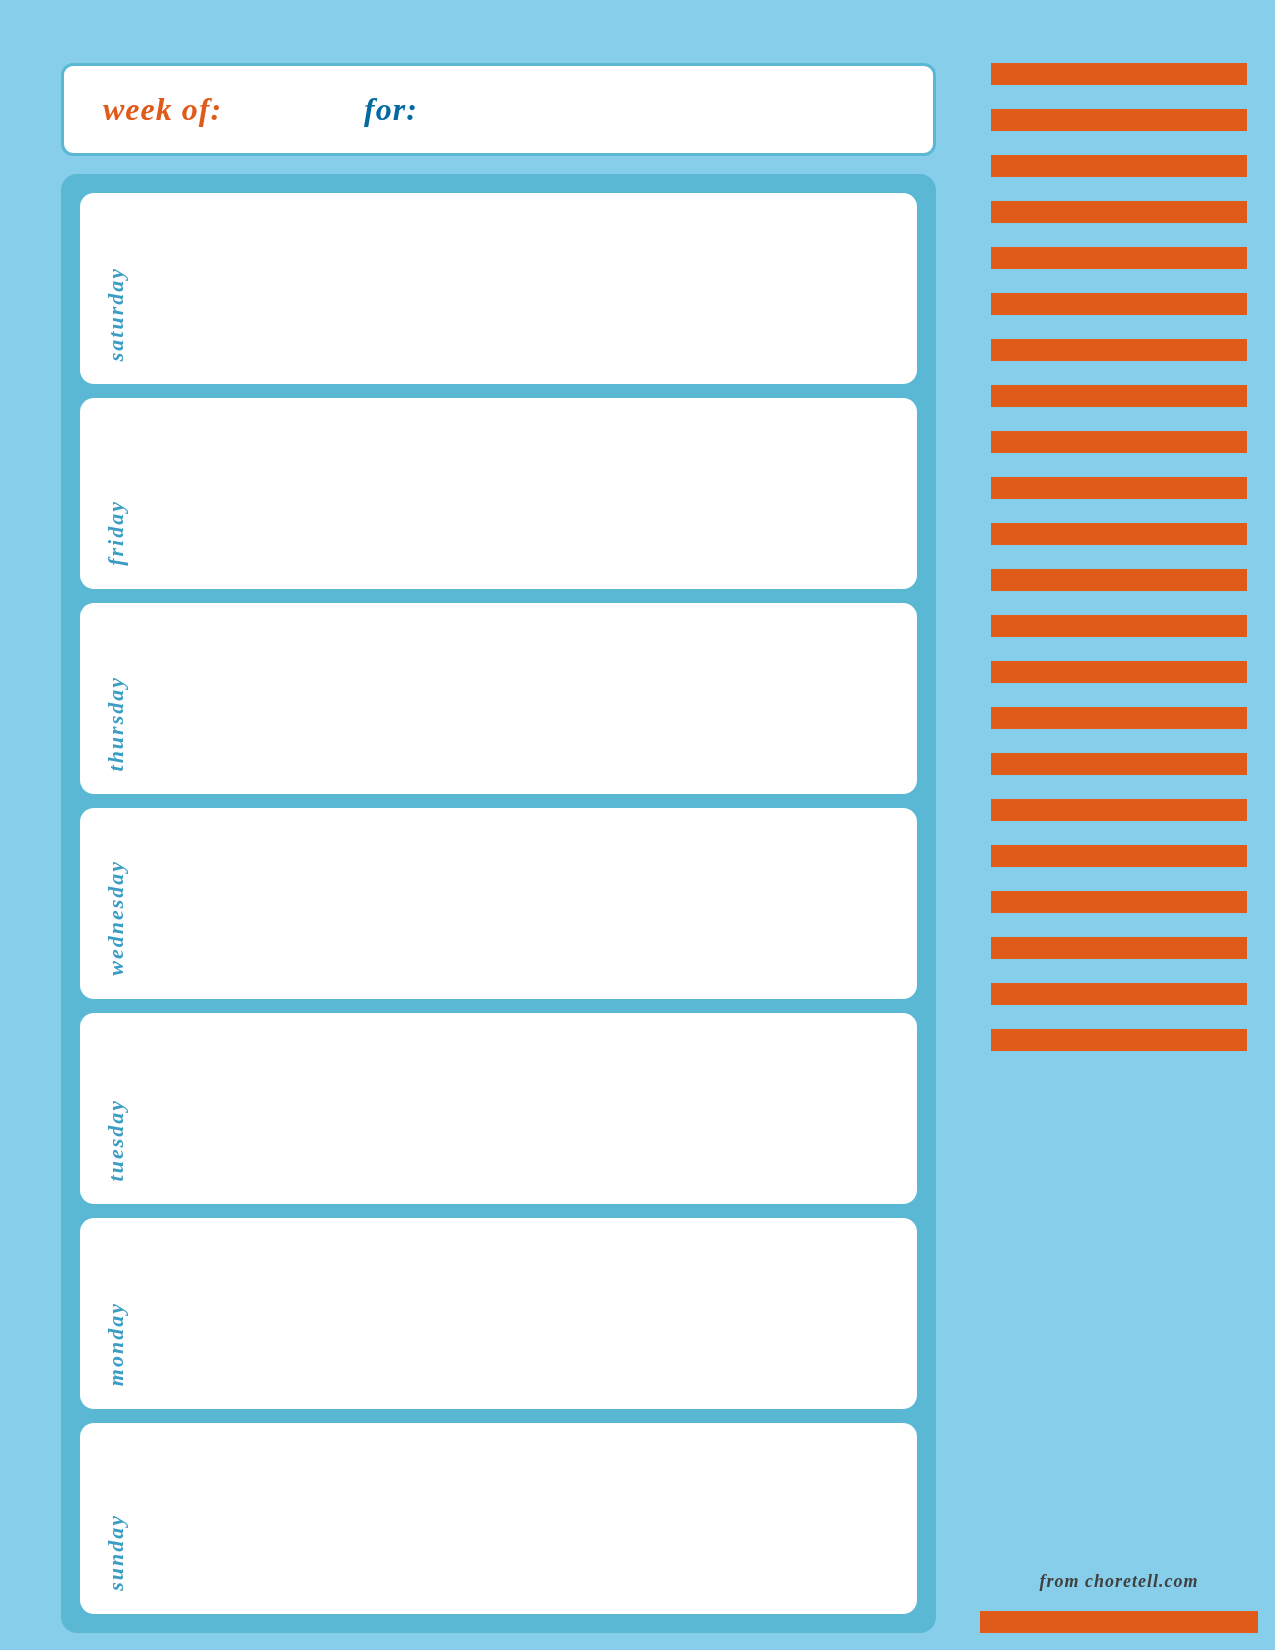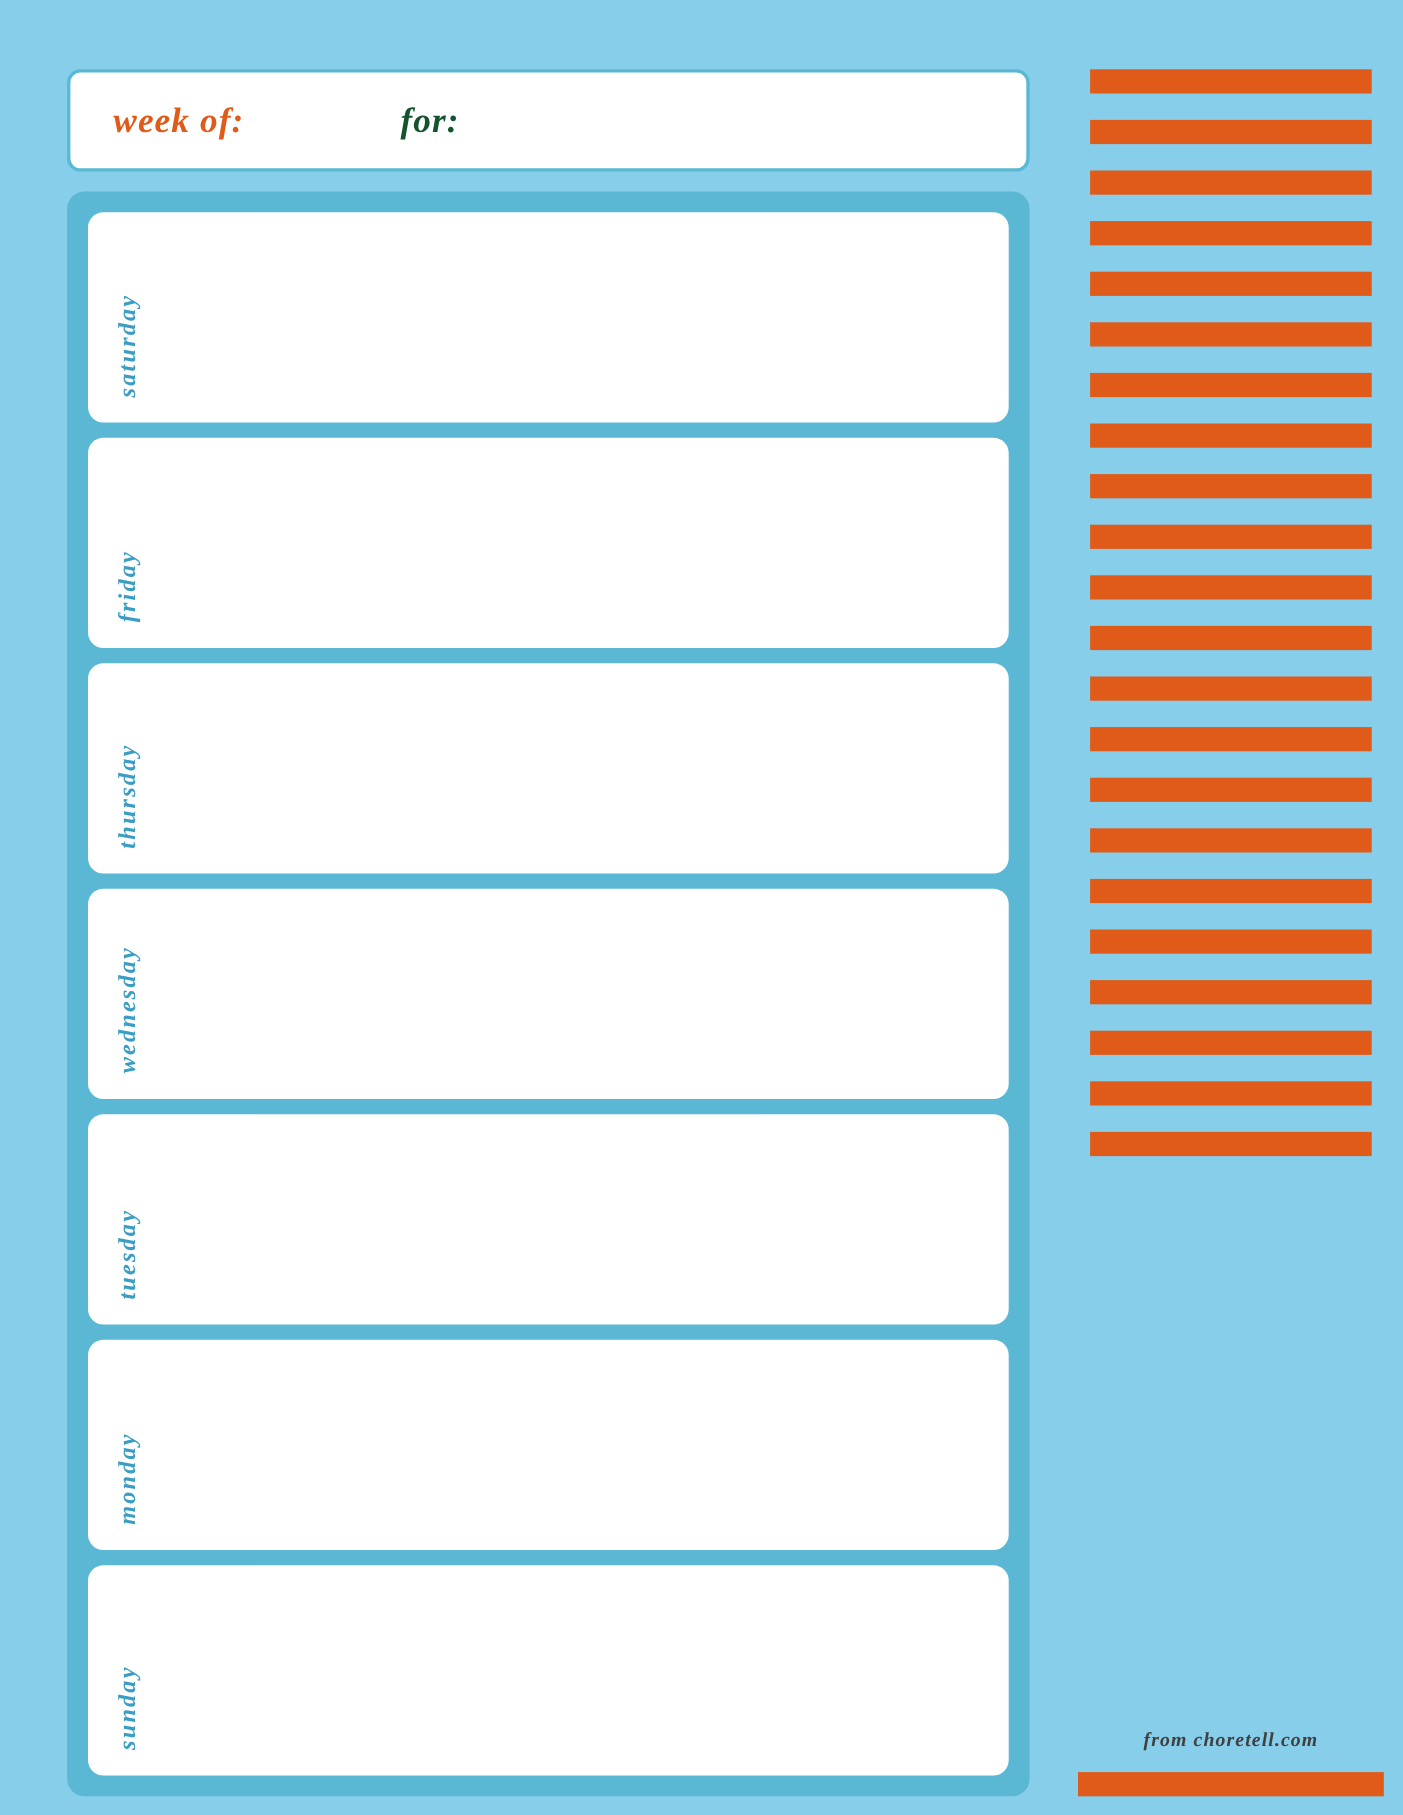--- a/index.html
+++ b/index.html
@@ -46,21 +46,21 @@
       color: #E05A1A;
       font-size: 32px;
       font-weight: bold;
       font-style: italic;
       text-transform: lowercase;
       letter-spacing: 1px;
       margin-right: 120px;
     }
 
     .header-for {
-      color: #14532d;
+      color: #0369a1;
       font-size: 32px;
       font-weight: bold;
       font-style: italic;
       text-transform: lowercase;
       letter-spacing: 1px;
     }
 
     
     .days-container {
       background-color: #5BB8D4;

